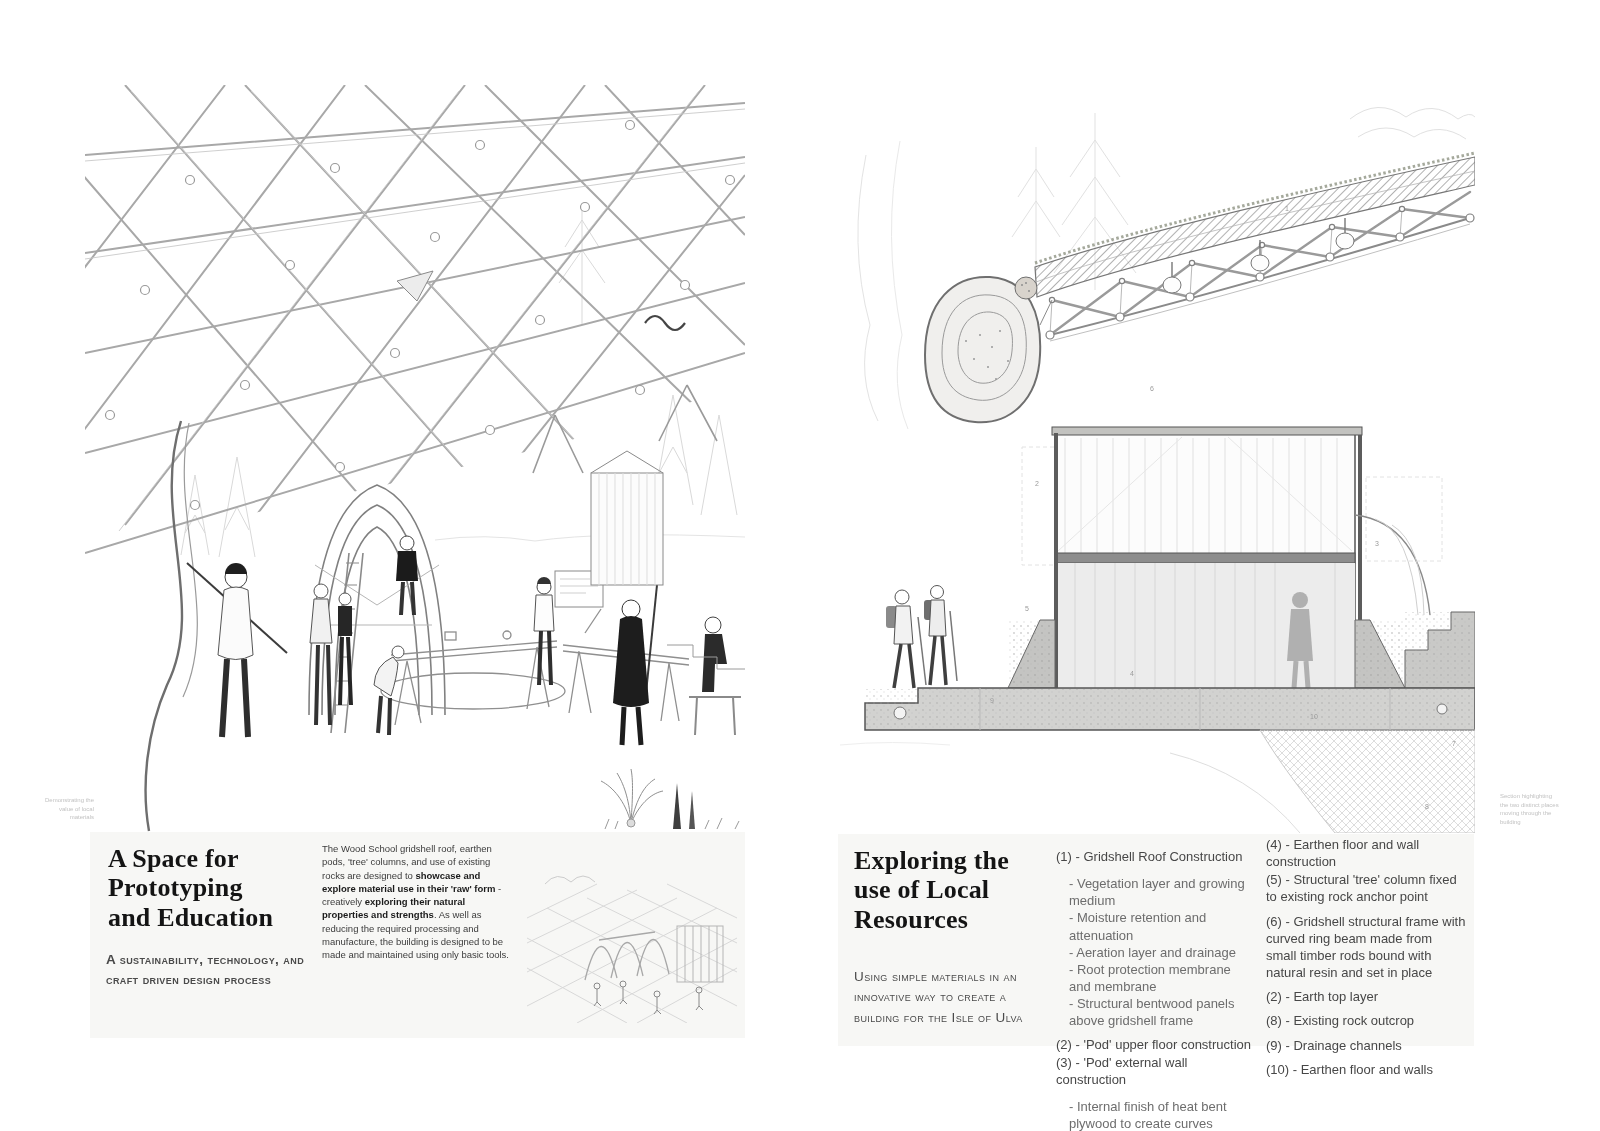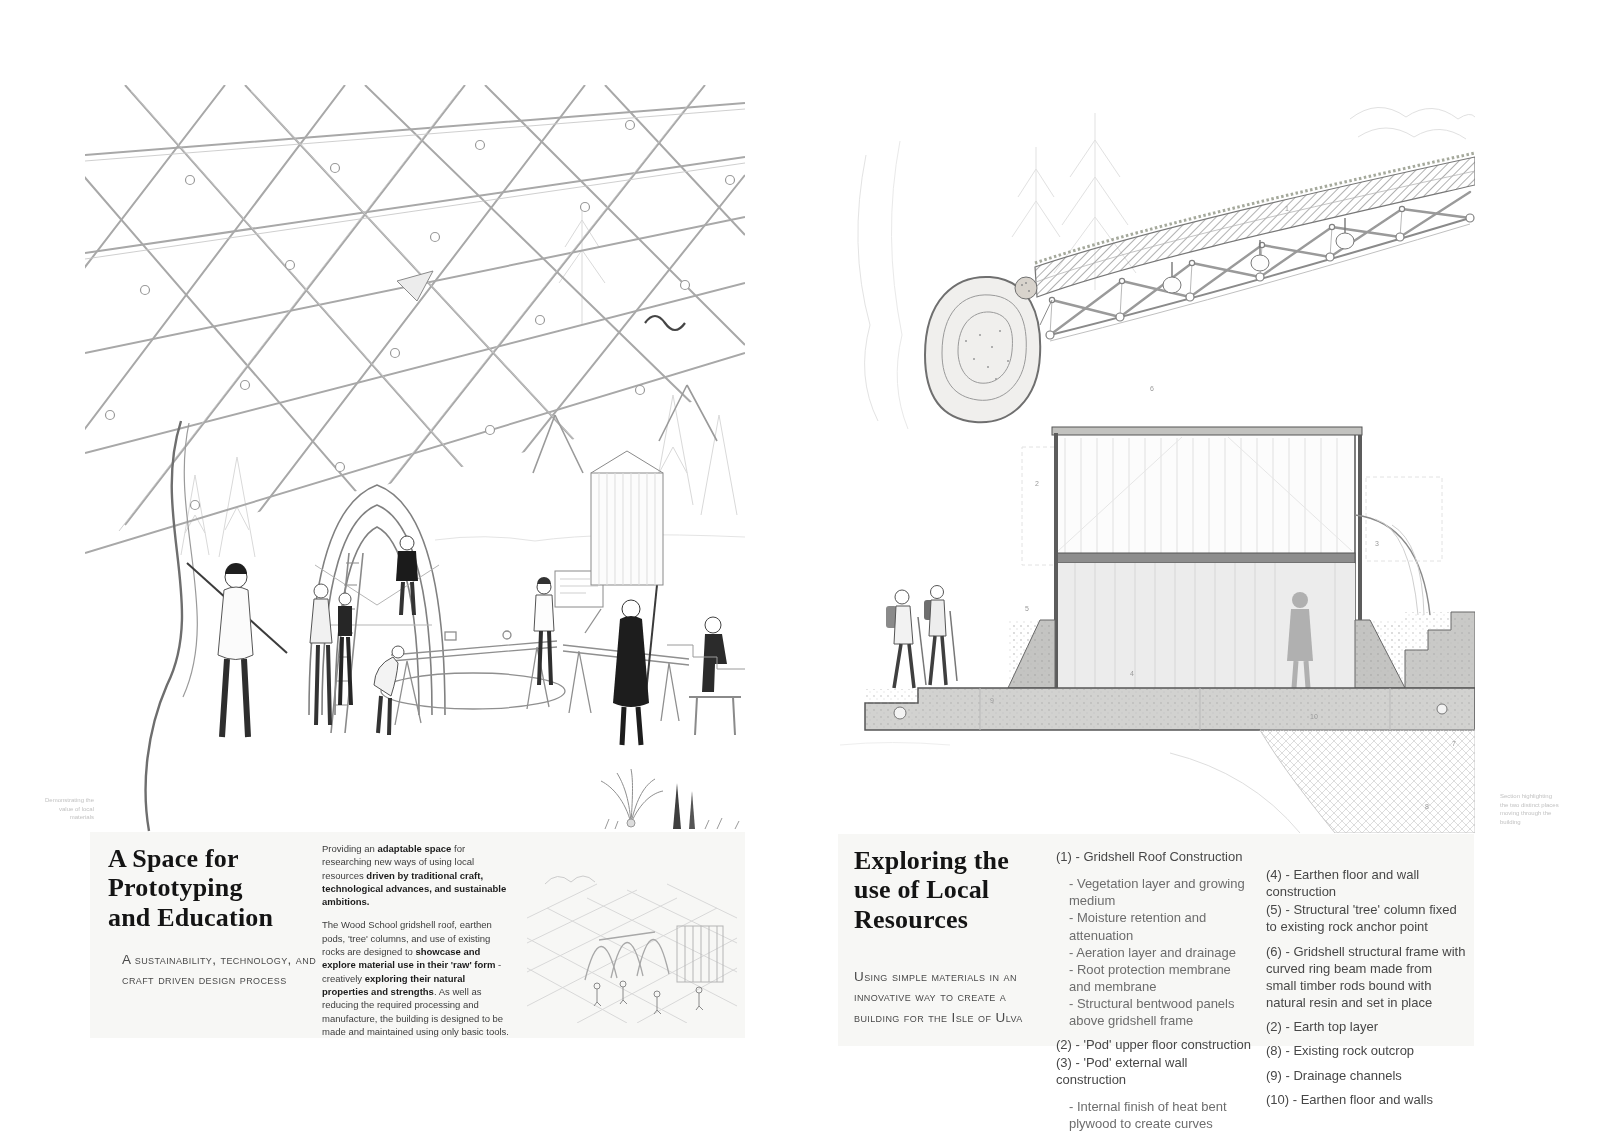--- a/index.html
+++ b/index.html
@@ -172,23 +172,22 @@
       </g>
     </svg>
   </div>
 
   <div class="caption" style="left:42px;top:796px;width:52px;text-align:right;">Demonstrating the value of local materials</div>
 
   <div class="strip" style="left:90px;top:832px;width:655px;height:206px;">
     <div class="panel-title" style="left:18px;top:12px;width:230px;">A Space for
 Prototyping
 and Education</div>
-    <div class="panel-subtitle" style="left:32px;top:118px;width:210px;">A sustainability, technology, and craft driven design process</div>
+    <div class="panel-subtitle" style="left:16px;top:118px;width:210px;font-weight:bold;">A sustainability, technology, and craft driven design process</div>
     <div class="body-text" style="left:232px;top:10px;width:192px;">
-      <p><span>Providing an </span><b>adaptable space</b><span> for researching new ways of using local resources </span><b>driven by traditional craft, technological advances, and sustainable ambitions.</b></p>
       <p><span>The Wood School gridshell roof, earthen pods, 'tree' columns, and use of existing rocks are designed to </span><b>showcase and explore material use in their 'raw' form</b><span> - creatively </span><b>exploring their natural properties and strengths</b><span>. As well as reducing the required processing and manufacture, the building is designed to be made and maintained using only basic tools.</span></p>
     </div>
 
     <div class="sketch" style="right:8px;top:16px;width:210px;height:175px;">
       <svg viewBox="0 0 210 175">
         <g stroke="#d8d8d8" fill="none">
           <path d="M0 120 L100 175 M0 90 L160 175 M20 60 L210 158 M60 50 L210 124 M100 42 L210 95 M140 36 L210 70"></path>
           <path d="M210 120 L110 175 M210 90 L50 175 M190 60 L0 158 M150 50 L0 124 M110 42 L0 95 M70 36 L0 70"></path>
         </g>
         <g stroke="#a8a8a8" fill="none" stroke-width="1.3">
@@ -400,21 +399,21 @@
       <div>
         <div class="note-head">(3) - 'Pod' external wall construction</div>
         <div class="note-items">- Internal finish of heat bent plywood to create curves
 - Services cavity with removable panels
 - Structural timber frame fixed through rammed earth base and capped with a steam bent top beam
 - Insulation and plywood finish
 - External finish of vertical cnc cut fins</div>
       </div>
     </div>
 
-    <div class="notes-col" style="left:428px;top:32px;width:200px;">
+    <div class="notes-col" style="left:428px;top:2px;width:200px;">
       <div>
         <div class="note-head">(4) - Earthen floor and wall construction</div>
       </div>
       <div class="note-single">
         <div class="note-head">(5) - Structural 'tree' column fixed to existing rock anchor point</div>
       </div>
       <div class="note-single">
         <div class="note-head">(6) - Gridshell structural frame with curved ring beam made from small timber rods bound with natural resin and set in place</div>
       </div>
       <div class="note-single">

